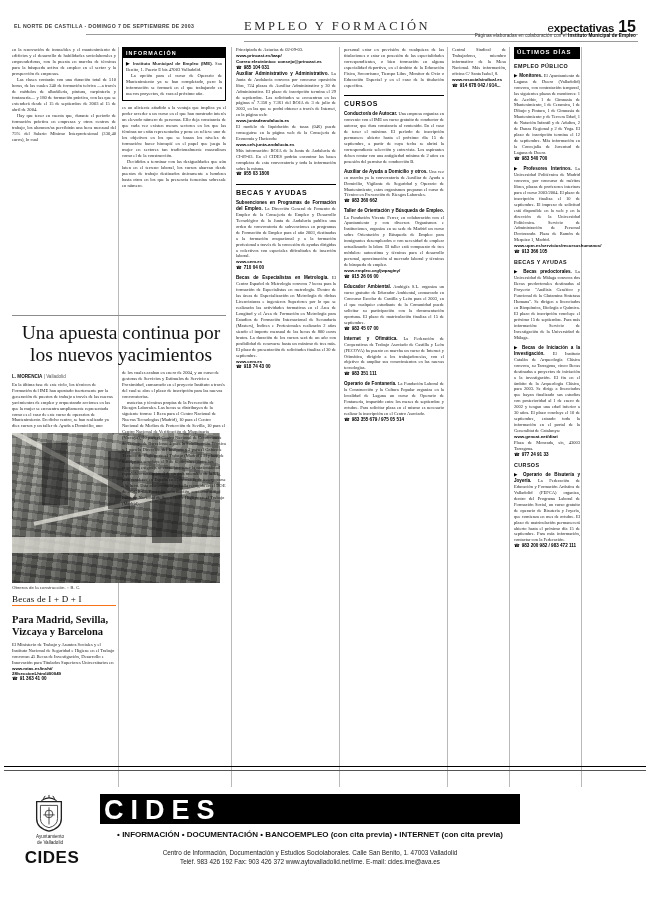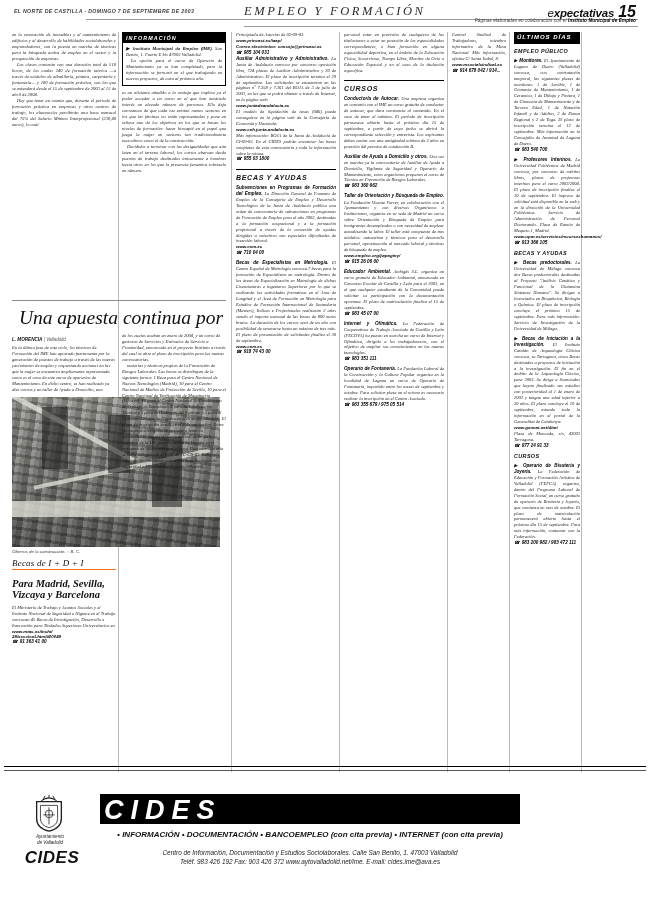--- a/index.html
+++ b/index.html
@@ -5,21 +5,21 @@
   * { box-sizing: border-box; }
   html, body { margin:0; padding:0; }
   body {
     width:650px; height:902px;
     background:#ffffff;
     font-family:"Liberation Serif", serif;
     color:#1a1a1a;
     position:relative;
     overflow:hidden;
   }
-  .page { width:650px; height:902px; position:relative; padding:0 8px;font-style:italic; }
+  .page { width:650px; height:902px; position:relative; padding:15px 8px; }
 
   
   .masthead { position:relative; height:30px; }
   .mast-left {
     position:absolute; left:6px; top:8px;
     font-family:"Liberation Sans", sans-serif;
     font-size:5.2px; font-weight:bold; letter-spacing:.35px;
     color:#3d3d3d; text-transform:uppercase;
   }
   .mast-center {
@@ -235,20 +235,21 @@
         </div>
       </div>
       <p class="body first">es un aliciente añadido a la ventaja que implica ya el poder acceder a un curso en el que han mostrado interés un elevado número de personas. Ello deja constancia de que cada vez existen menos sectores en los que las féminas no están representadas y pone en relieve uno de los objetivos en los que se basan los niveles de formación: hacer hincapié en el papel que juega la mujer en sectores tan tradicionalmente masculinos como el de la construcción.</p>
       <p class="body">Decididos a terminar con las desigualdades que aún laten en el terreno laboral, los cursos abarcan desde puestos de trabajo destinados únicamente a hombres hasta otros en los que la presencia femenina sobresale en número.</p>
     </div>
 
     <div class="headline-wrap">
       <div class="hl-rule"></div>
       <h1 class="headline">
         <span>Una apuesta continua por</span><br>
+        <span>los nuevos yacimientos</span>
       </h1>
       <div style="position:relative;">
         <div style="position:absolute; left:0; top:0; width:104px;">
           <div class="byline">
             <span>L. MORENCIA</span><span class="place"> | </span><span class="place">Valladolid</span>
           </div>
           <p class="body first">En la última fase de este ciclo, los técnicos de Formación del IME han apostado fuertemente por la generación de puestos de trabajo a través de las nuevas yacimientos de empleo y orquestando acciones en las que la mujer se encuentra ampliamente representada como es el caso de este curso de operarios de Mantenimiento. En dicho centro, se han realizado ya diez cursos y un taller de Ayuda a Domicilio, uno</p>
 
           <div class="photo">
             <div class="beam" style="left:-10px; top:28px; width:140px; height:5px; transform:rotate(28deg);"></div>

